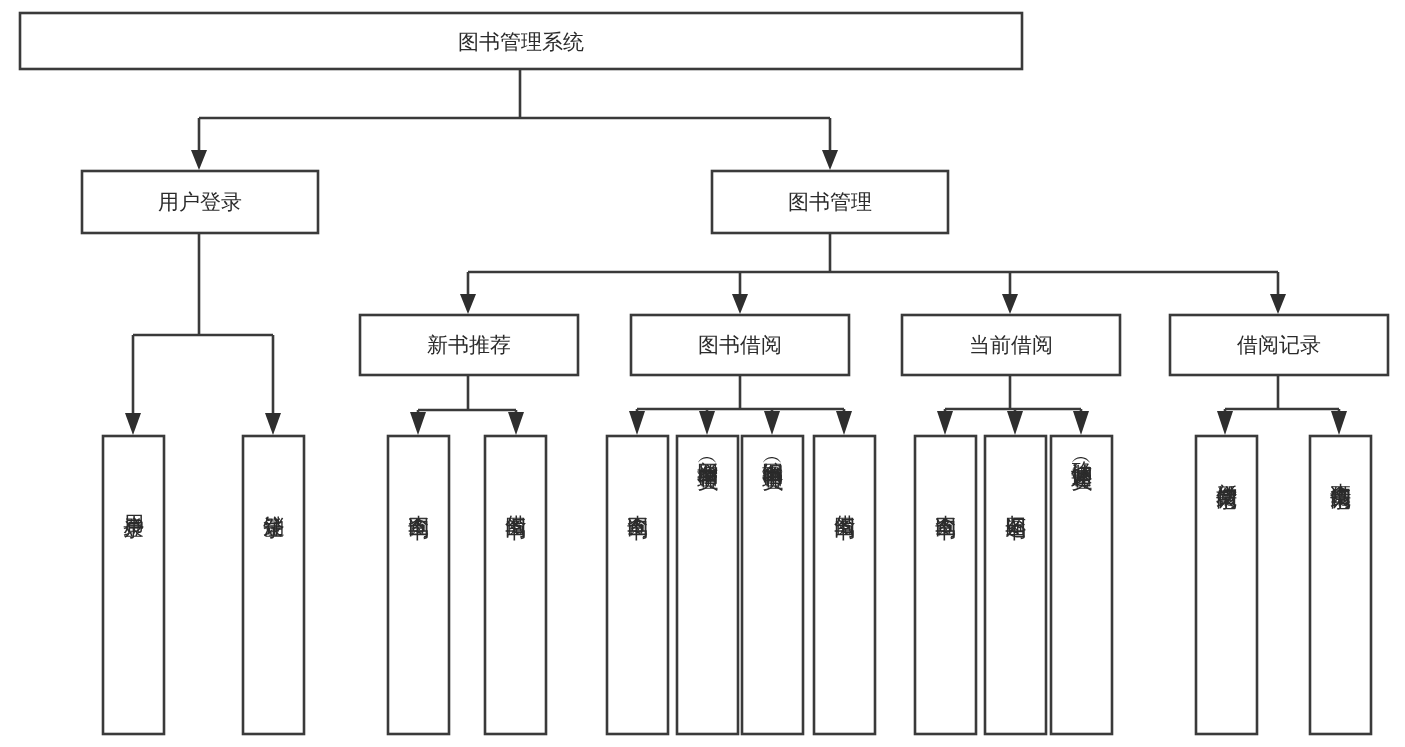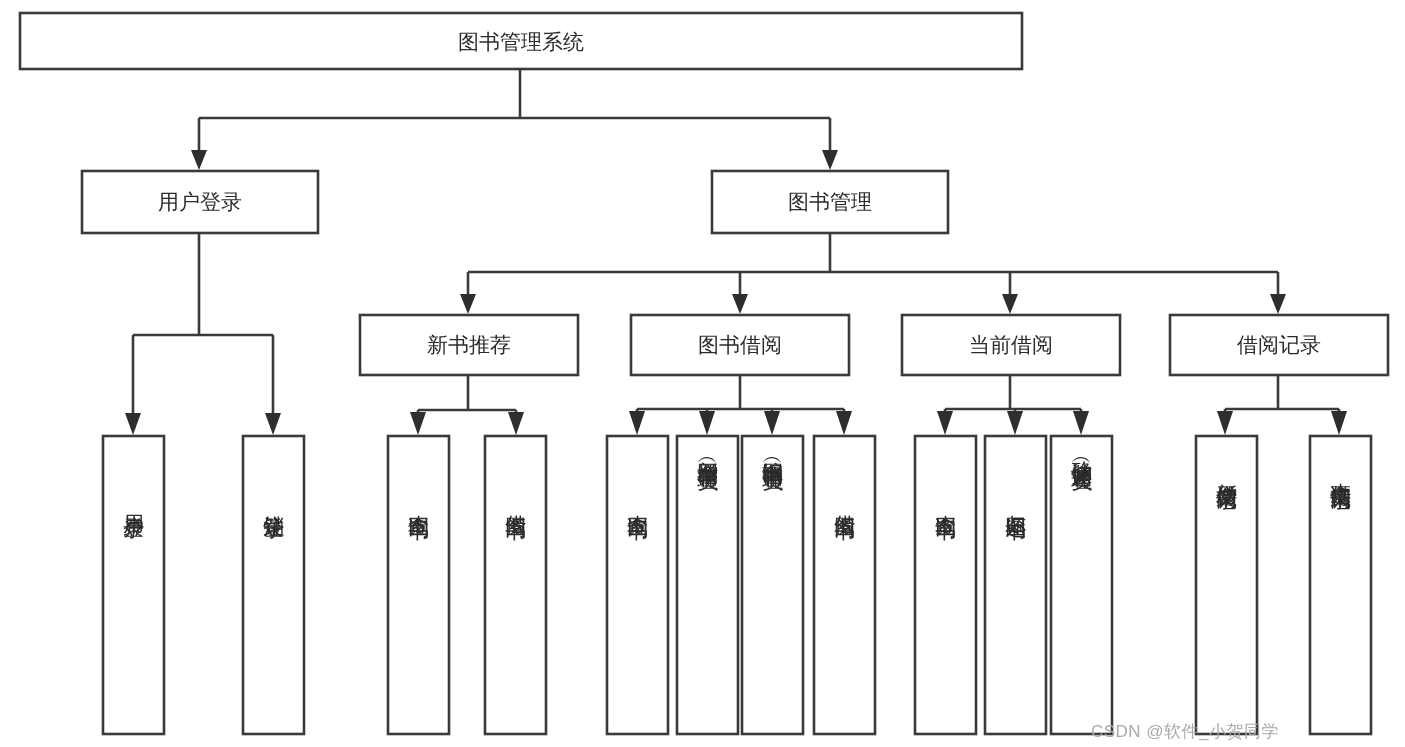--- a/index.html
+++ b/index.html
@@ -280,15 +280,14 @@
   </div>
 
   <div class="vlabel-wrap" style="left:1196px; top:466px; width:61px; height:268px;">
     <span class="node-label-v">新增借阅记录</span>
   </div>
 
   <div class="vlabel-wrap" style="left:1310px; top:466px; width:61px; height:268px;">
     <span class="node-label-v">查询借阅记录</span>
   </div>
 
-  <div class="watermark">CSDN @软件_小贺同学</div>
 
 </div>
 
 </body></html>

